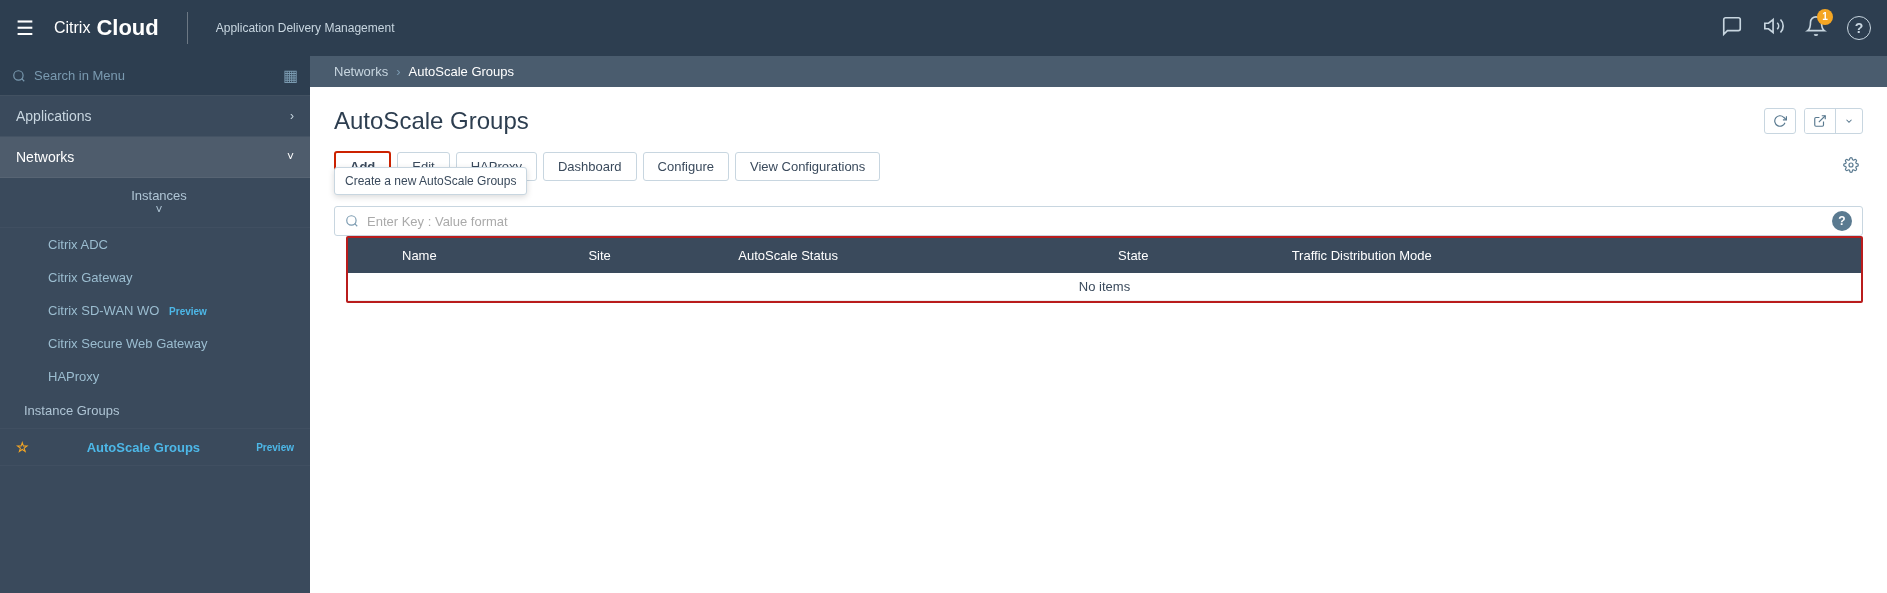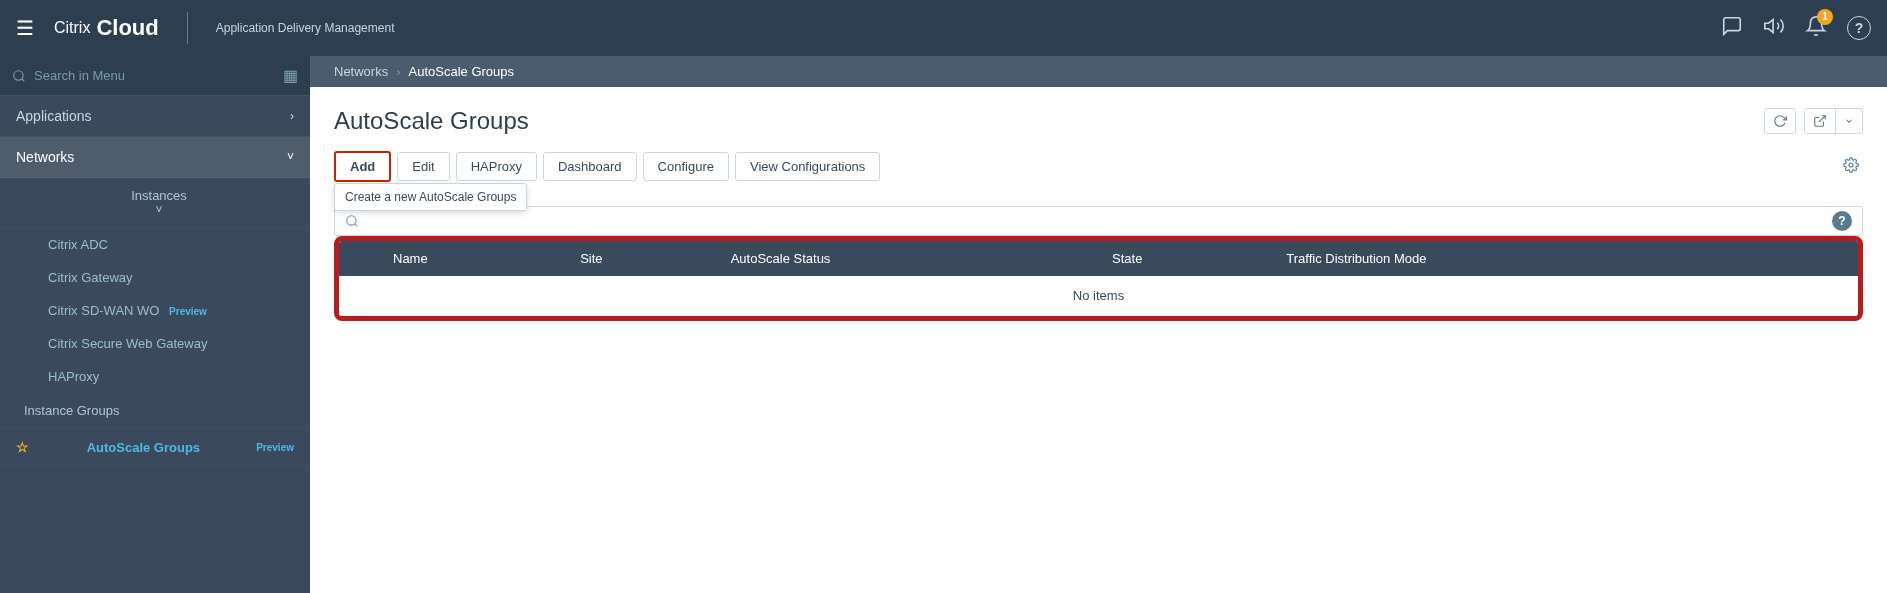--- a/index.html
+++ b/index.html
@@ -224,21 +224,21 @@
       color: white;
     }
     .data-table th {
       padding: 10px 14px;
       text-align: left;
       font-weight: 500;
       font-size: 13px;
     }
     .data-table th:first-child { width: 40px; }
     .data-table td {
-      padding: 12px 14px;
+      padding: 6px 14px;
       color: #3a4a5c;
       font-size: 13px;
       border-bottom: 1px solid #eee;
     }
     .no-items {
       text-align: center;
       color: #888;
       padding: 20px;
       font-size: 13px;
     }
@@ -252,23 +252,24 @@
       font-size: 12px;
       color: #3a4a5c;
       white-space: nowrap;
       box-shadow: 0 2px 6px rgba(0,0,0,0.15);
       top: 40px;
       left: 320px;
       z-index: 100;
     }
 
     .table-wrapper {
-      border: 5px solid #b91c1c;
-      border-radius: 8px;
+      border: 2px solid #b91c1c;
+      border-radius: 2px;
       overflow: hidden;
+      margin-left: 12px;
     }
 
     .toolbar-section {
       position: relative;
     }
   </style>
 </head>
 <body>
 
 <div class="top-header">
@@ -406,28 +407,29 @@
           <div class="toolbar-right">
             <button class="gear-btn" title="Settings">
               <svg width="16" height="16" viewBox="0 0 24 24" fill="none" stroke="#5a7a90" stroke-width="1.8">
                 <circle cx="12" cy="12" r="3"></circle>
                 <path d="M19.4 15a1.65 1.65 0 0 0 .33 1.82l.06.06a2 2 0 0 1-2.83 2.83l-.06-.06a1.65 1.65 0 0 0-1.82-.33 1.65 1.65 0 0 0-1 1.51V21a2 2 0 0 1-4 0v-.09A1.65 1.65 0 0 0 9 19.4a1.65 1.65 0 0 0-1.82.33l-.06.06a2 2 0 0 1-2.83-2.83l.06-.06A1.65 1.65 0 0 0 4.68 15a1.65 1.65 0 0 0-1.51-1H3a2 2 0 0 1 0-4h.09A1.65 1.65 0 0 0 4.6 9a1.65 1.65 0 0 0-.33-1.82l-.06-.06a2 2 0 0 1 2.83-2.83l.06.06A1.65 1.65 0 0 0 9 4.68a1.65 1.65 0 0 0 1-1.51V3a2 2 0 0 1 4 0v.09a1.65 1.65 0 0 0 1 1.51 1.65 1.65 0 0 0 1.82-.33l.06-.06a2 2 0 0 1 2.83 2.83l-.06.06A1.65 1.65 0 0 0 19.4 9a1.65 1.65 0 0 0 1.51 1H21a2 2 0 0 1 0 4h-.09a1.65 1.65 0 0 0-1.51 1z"></path>
               </svg>
             </button>
           </div>
         </div>
 
-        <div class="tooltip-bubble" style="position: absolute; top: 32px; left: 0px;">Create a new AutoScale Groups</div>
+        <div class="tooltip-bubble" style="position: absolute; top: 16px; left: 0px;">Create a new AutoScale Groups</div>
       </div>
 
       <div class="search-row" style="margin-bottom: 0; margin-top: 24px;">
         <svg width="14" height="14" viewBox="0 0 24 24" fill="none" stroke="#7a9ab0" stroke-width="2">
           <circle cx="11" cy="11" r="8"></circle>
             <line x1="21" y1="21" x2="16.65" y2="16.65"></line>
         </svg>
+        <input type="text" placeholder="Enter Key : Value format" style="">
         <div class="help-icon">?</div>
       </div>
 
       <div class="table-wrapper" style="margin-top: 0;">
         <table class="data-table">
           <thead>
             <tr>
               <th></th>
               <th>Name</th>
               <th>Site</th>

